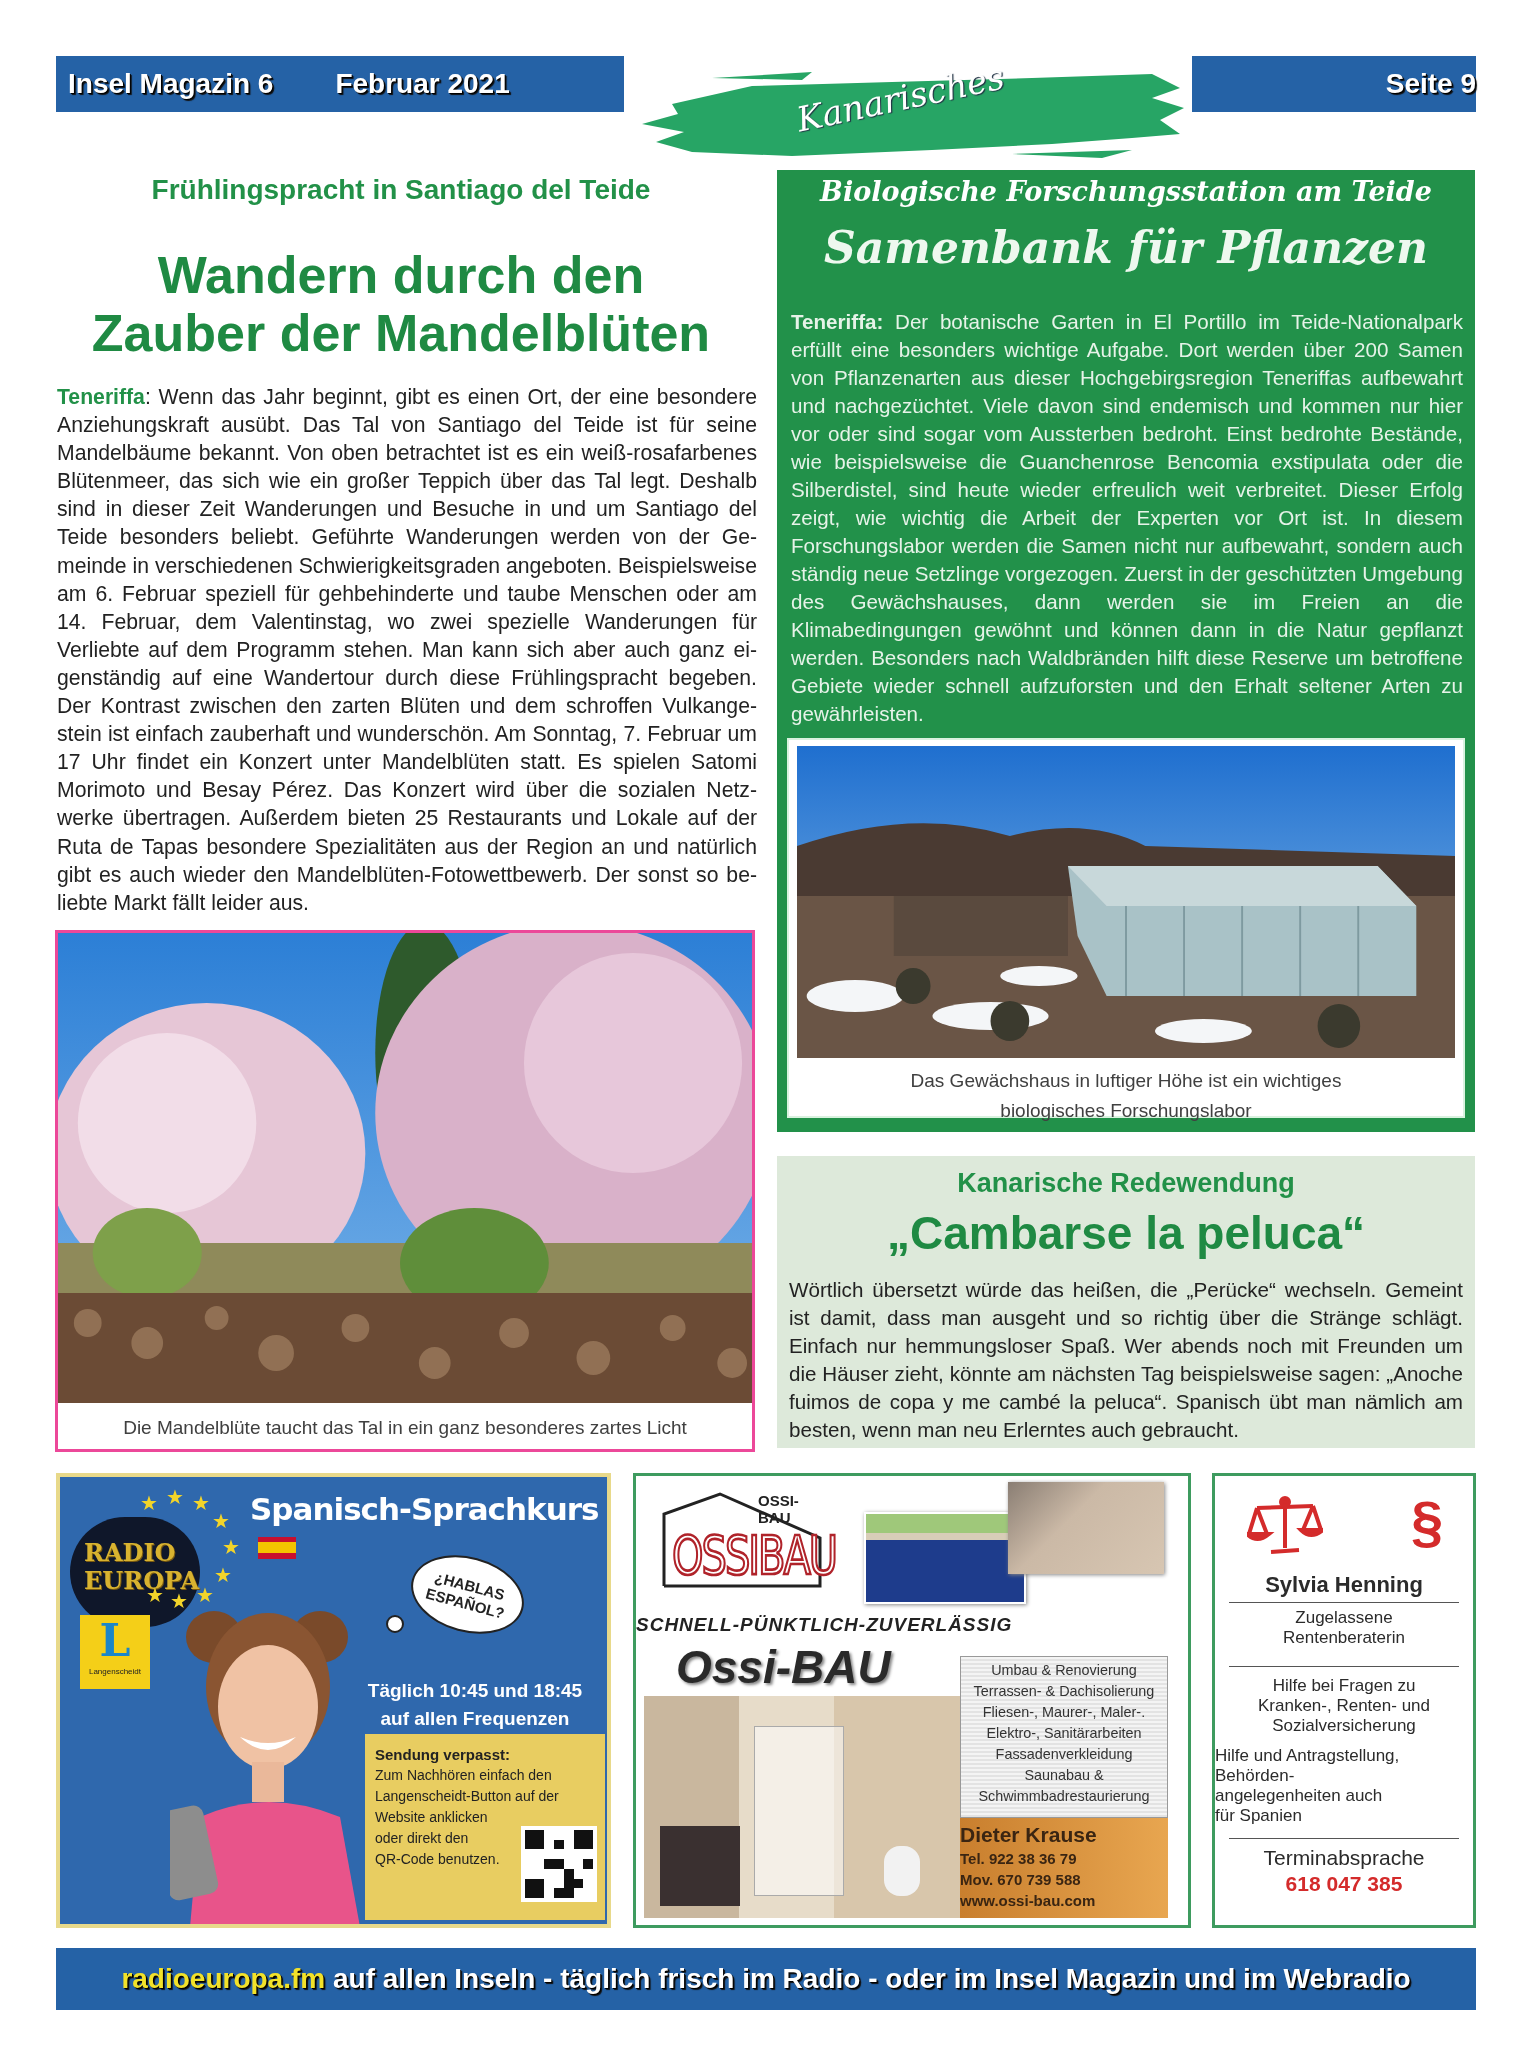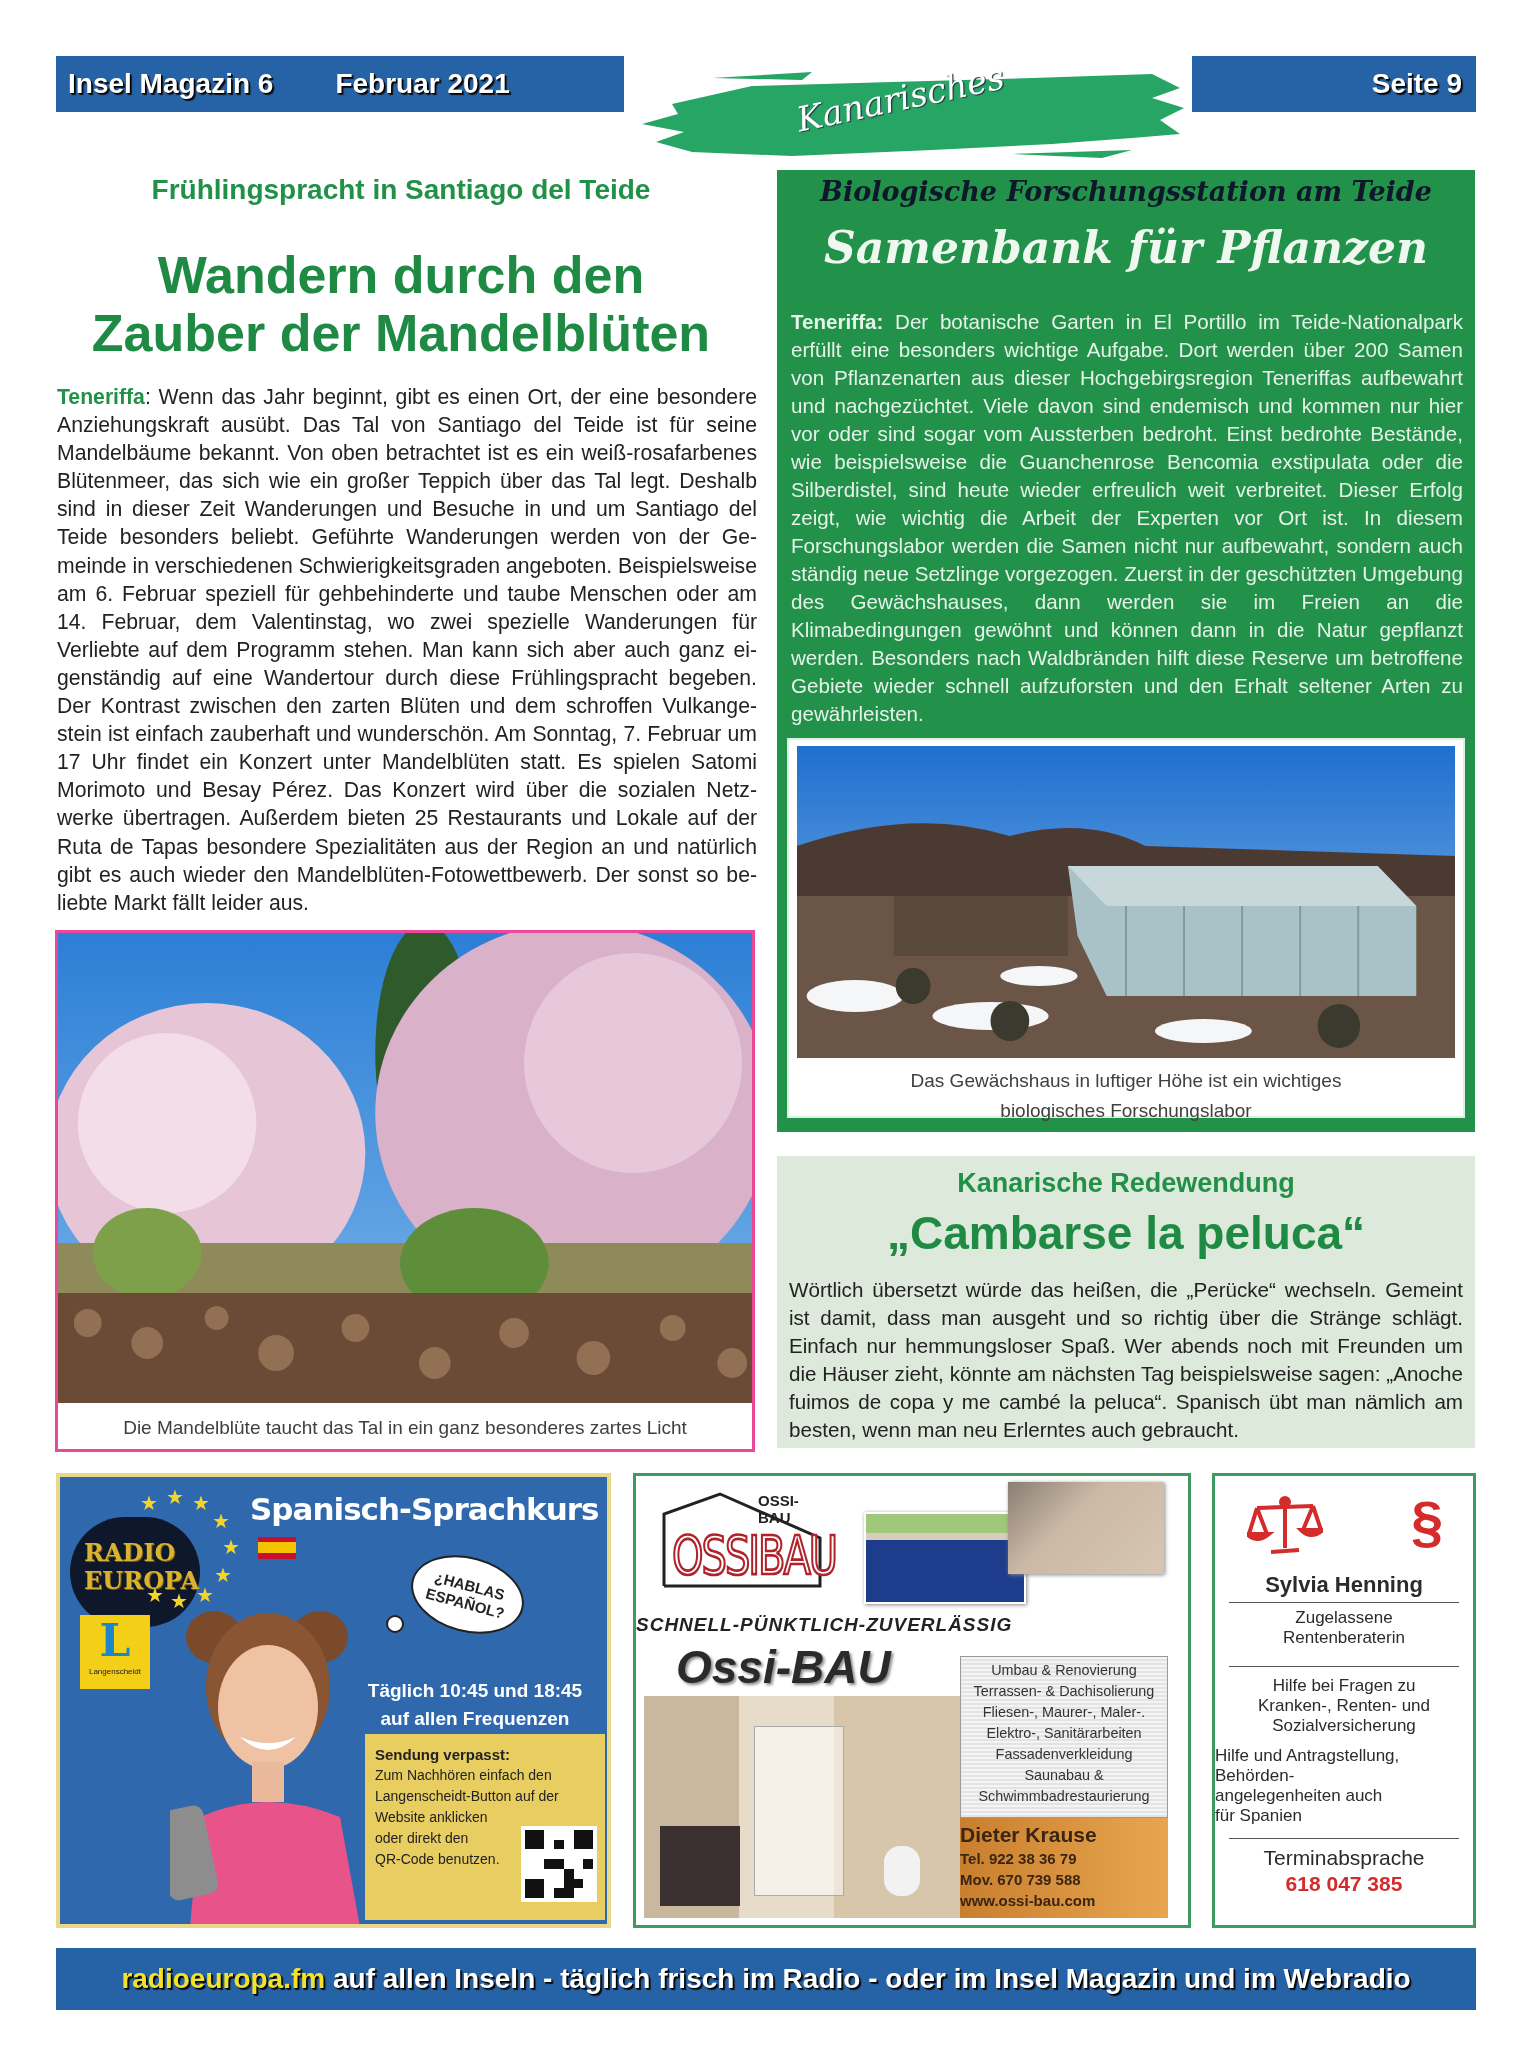--- a/index.html
+++ b/index.html
@@ -4,37 +4,37 @@
 <style>
   *{box-sizing:border-box;margin:0;padding:0}
   html,body{width:1530px;height:2069px;background:#fff;overflow:hidden}
   body{position:relative;font-family:"Liberation Sans",sans-serif;color:#222}
   .abs{position:absolute}
 
   
   .hbar{position:absolute;top:56px;height:56px;background:#2562a6;color:#fff;font-weight:bold;font-size:28px;display:flex;align-items:center;text-shadow:1px 1px 0 #000,2px 2px 1px #111}
   .hbar.left{left:56px;width:568px;padding-left:12px}
   .hbar.left span{margin-right:62px}
-  .hbar.right{left:1192px;width:284px;justify-content:flex-end;padding-right:14px}
+  .hbar.right{left:1192px;width:284px;justify-content:flex-end;}
   .brush{position:absolute;left:632px;top:64px;width:560px;height:96px}
   .brush-label{position:absolute;left:795px;top:78px;transform:rotate(-12deg);font-family:"DejaVu Serif",serif;font-style:italic;color:#fff;font-size:34px;text-shadow:1px 1px 1px #234}
 
   
   .kicker{position:absolute;left:56px;width:690px;top:174px;text-align:center;color:#229148;font-weight:bold;font-size:28px}
   .headline{position:absolute;left:56px;width:690px;top:246px;text-align:center;color:#1f8a43;font-weight:bold;font-size:52px;line-height:58px}
   .body-left{position:absolute;left:57px;width:700px;top:383px;font-size:21.2px;line-height:28.1px;text-align:justify;hyphens:manual}
   .lead{color:#229148;font-weight:bold}
   .photo-left{position:absolute;left:55px;top:930px;width:700px;height:522px;border:3px solid #ec4899;background:#fff}
   .photo-left .img{position:absolute;left:0;top:0;right:0;height:470px;overflow:hidden}
   .caption{text-align:center;color:#404040;font-size:19px}
   .photo-left .caption{position:absolute;left:0;right:0;bottom:10px}
 
   
   .greenbox{position:absolute;left:777px;top:170px;width:698px;height:962px;background:#22914a;border:0}
-  .gb-kicker{position:absolute;left:0;right:0;top:6px;text-align:center;font-family:"DejaVu Serif",serif;font-style:italic;font-weight:bold;color:#0f172a;font-size:27px}
+  .gb-kicker{position:absolute;left:0;right:0;top:6px;text-align:center;font-family:"DejaVu Serif",serif;font-style:italic;font-weight:bold;color:#ffffff;font-size:27px}
   .gb-title{position:absolute;left:0;right:0;top:52px;text-align:center;font-family:"DejaVu Serif",serif;font-style:italic;font-weight:bold;color:#eef8ef;font-size:44px}
   .gb-body{position:absolute;left:14px;right:12px;top:138px;color:#e6f3e8;font-size:20.6px;line-height:28px;text-align:justify}
   .gb-body .lead2{font-weight:bold}
   .gb-photo{position:absolute;left:10px;right:10px;top:568px;height:380px;background:#fff;border:2px solid #d9f2df}
   .gb-photo .img{position:absolute;left:8px;right:8px;top:6px;height:312px;overflow:hidden}
   .gb-photo .caption{position:absolute;left:0;right:0;top:326px;line-height:30px}
 
   
   .phrase{position:absolute;left:777px;top:1156px;width:698px;height:292px;background:#dde9da}
   .ph-kicker{position:absolute;left:0;right:0;top:12px;text-align:center;color:#229148;font-weight:bold;font-size:27px}

